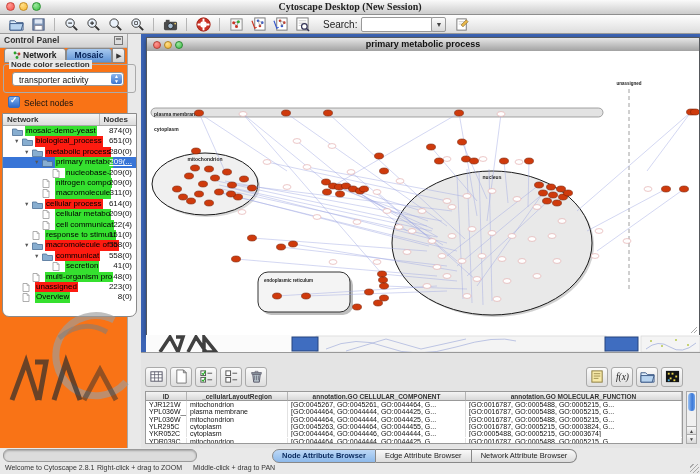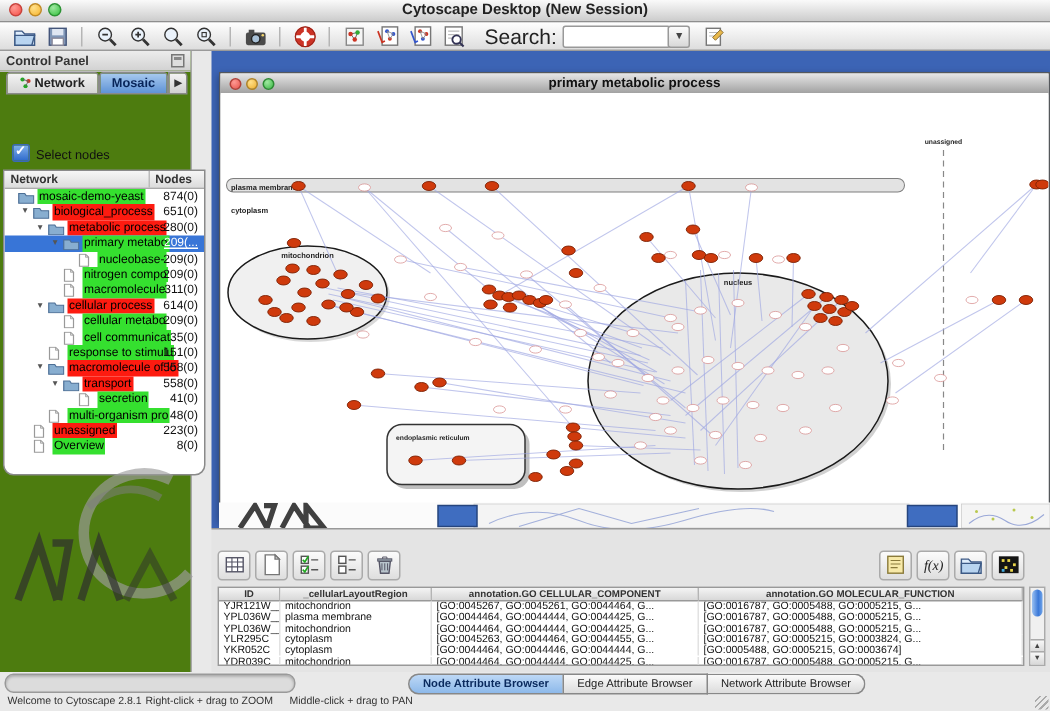--- a/index.html
+++ b/index.html
@@ -1,49 +1,49 @@
 <!DOCTYPE html>
 <html><head>
 <meta charset="utf-8">
 <style>
   html,body{margin:0;padding:0;background:#888;}
   #app{position:relative;width:700px;height:474px;background:#e9e9e9;
        font-family:"Liberation Sans",sans-serif;overflow:hidden;-webkit-font-smoothing:antialiased;}
   
   .titlebar{position:absolute;top:0;left:0;width:700px;height:14px;
-    background:linear-gradient(#fafafa,#cccccc);border-bottom:1px solid #8e8e8e;}
+    background:linear-gradient(#fafafa,#cccccc);border-bottom:1px solid #8e8e8e;font-family:Liberation Serif, serif;}
   .tdot{position:absolute;top:2px;width:9px;height:9px;border-radius:50%;box-sizing:border-box;}
   .tdot.r{left:6px;background:radial-gradient(circle at 35% 30%,#ff9a93,#f55149);border:1px solid #c9423c;}
   .tdot.y{left:19px;background:radial-gradient(circle at 35% 30%,#ffe08a,#f7b52e);border:1px solid #c28a23;}
   .tdot.g{left:32px;background:radial-gradient(circle at 35% 30%,#9fe8a0,#35c13f);border:1px solid #2c9334;}
   .title-text{position:absolute;left:0;right:0;top:1px;text-align:center;font-size:10px;font-weight:bold;color:#222;}
   
   .toolbar{position:absolute;top:15px;left:0;width:700px;height:19px;
     background:linear-gradient(#fefefe,#dddddd);border-bottom:1px solid #9a9a9a;
     display:flex;align-items:center;padding-left:5px;box-sizing:border-box;}
   .tbtn{width:22px;height:17px;display:inline-flex;align-items:center;justify-content:center;flex:0 0 auto;}
   .sep{width:1px;height:13px;background:#b5b5b5;margin:0 5px;flex:0 0 auto;}
-  .search-label{font-size:14px;color:#222;margin:0 4px 0 10px;}
+  .search-label{font-size:10px;color:#222;margin:0 4px 0 10px;}
   .combo{width:70px;height:13px;background:#fff;border:1px solid #999;border-radius:2px;position:relative;flex:0 0 auto;}
   .combo-btn{position:absolute;right:-14px;top:-1px;width:13px;height:13px;border:1px solid #999;border-radius:2px;
     background:linear-gradient(#fcfcfc,#d8d8d8);font-size:7px;line-height:13px;text-align:center;color:#444;}
   
   .desktop{position:absolute;top:34px;left:141px;width:559px;height:318px;background:#3c64b5;}
-  .net-window{position:absolute;left:5px;top:14px;width:554px;height:299px;background:#fff;
+  .net-window{position:absolute;left:5px;top:3px;width:554px;height:299px;background:#fff;
     border:1px solid #55585c;box-sizing:border-box;box-shadow:0 2px 5px rgba(0,0,0,.4);}
   .nw-titlebar{position:relative;height:13px;background:linear-gradient(#e6e6e6,#a2a2a2);border-bottom:1px solid #6a6a6a;}
   .nw-title{text-align:center;font-size:9px;font-weight:bold;color:#111;line-height:13px;}
   .nw-dot{position:absolute;top:2.5px;width:8px;height:8px;border-radius:50%;box-sizing:border-box;}
   .nw-dot.r{left:6px;background:radial-gradient(circle at 35% 30%,#ff9a93,#e8544c);border:1px solid #b04038;}
   .nw-dot.y{left:17px;background:radial-gradient(circle at 35% 30%,#ffe08a,#efb02f);border:1px solid #b08324;}
   .nw-dot.g{left:28px;background:radial-gradient(circle at 35% 30%,#9fe8a0,#3cb946);border:1px solid #2c8a33;}
   .nw-canvas{position:absolute;top:13px;left:0;width:552px;height:284px;background:#fff;overflow:hidden;}
   .desktop-strip{position:absolute;left:5px;top:301px;width:554px;height:17px;background:#fbfbfb;overflow:hidden;}
   
-  .control-panel{position:absolute;top:34px;left:0;width:128px;height:414px;background:#4d7c0f;
+  .control-panel{position:absolute;top:34px;left:0;width:128px;height:414px;background:#f97316;
     border-right:1px solid #a8a8a8;box-sizing:border-box;}
   .cp-titlebar{position:absolute;top:0;left:0;right:0;height:13px;background:linear-gradient(#ececec,#d2d2d2);
     border-bottom:1px solid #bbb;font-size:8.5px;font-weight:bold;color:#333;padding-left:4px;line-height:13px;}
   .float-ico{position:absolute;right:4px;top:2px;width:9px;height:9px;border:1px solid #777;background:#ddd;box-sizing:border-box;}
   .float-ico:after{content:"";position:absolute;left:1px;top:1px;width:5px;height:2px;background:#888;}
   .cp-tabs{position:absolute;top:14px;left:4px;height:15px;}
   .cp-tab{display:inline-block;height:13px;line-height:13px;font-size:8.5px;font-weight:bold;color:#222;
     border:1px solid #8a8a8a;background:linear-gradient(#f4f4f4,#d4d4d4);padding:0 8px;border-radius:3px 3px 0 0;vertical-align:top;}
   .cp-tab.active{background:linear-gradient(#a7c9ef,#5f93d6);color:#08255a;}
   .cp-tab .nticon{display:inline-block;width:8px;height:8px;margin-right:2px;vertical-align:-1px;}
@@ -458,20 +458,27 @@
     <div class="cp-titlebar">
       <span>Control Panel</span>
       <span class="float-ico"></span>
     </div>
     <div class="cp-tabs" id="cp-tabs"><span class="cp-tab"><span class="nticon"><svg width="8" height="8" viewBox="0 0 8 8">
               <circle cx="2" cy="2" r="1.4" fill="#2a2"></circle>
               <circle cx="6" cy="3" r="1.4" fill="#c32"></circle>
               <circle cx="4" cy="6.5" r="1.4" fill="#2a2"></circle>
               <path d="M2 2 L6 3 L4 6.5" stroke="#666" fill="none" stroke-width="0.6"></path>
             </svg></span><span>Network</span></span><span class="cp-tab active"><span>Mosaic</span></span><span class="cp-tab-arrow">▶</span></div>
+    <div class="cp-field">
+      <span class="cp-legend">Node color selection</span>
+      <span class="cp-combo">
+        <span>transporter activity</span>
+        <span class="stepper">▲<br>▼</span>
+      </span>
+    </div>
     <div class="cp-check">
       <span class="checkbox"></span><span>Select nodes</span>
     </div>
     <div class="cp-tree">
       <div class="tree-head">
         <span class="h1">Network</span>
         <span class="hdiv"></span>
         <span class="h2">Nodes</span>
       </div>
       <div id="tree-rows">
@@ -545,21 +552,21 @@
               </svg></span>
             <span class="tlabel green" style="left: 52px;">cellular metabo</span>
             <span class="tcount">209(0)</span>
           </div>
           <div class="trow" style="top: 105.6px;">
             <span class="ticon" style="left: 39px;"><svg width="8" height="9" viewBox="0 0 8 9">
                 <path d="M1 0.5 h4 l2 2 v6 H1 z" fill="#fff" stroke="#999" stroke-width="0.8"></path>
                 <path d="M5 0.5 l2 2 h-2 z" fill="#ddd" stroke="#999" stroke-width="0.5"></path>
               </svg></span>
             <span class="tlabel green" style="left: 52px;">cell communicat</span>
-            <span class="tcount">35(0)</span>
+            <span class="tcount">22(4)</span>
           </div>
           <div class="trow" style="top: 116px;">
             <span class="ticon" style="left: 29px;"><svg width="8" height="9" viewBox="0 0 8 9">
                 <path d="M1 0.5 h4 l2 2 v6 H1 z" fill="#fff" stroke="#999" stroke-width="0.8"></path>
                 <path d="M5 0.5 l2 2 h-2 z" fill="#ddd" stroke="#999" stroke-width="0.5"></path>
               </svg></span>
             <span class="tlabel green" style="left: 42px;">response to stimulu</span>
             <span class="tcount">151(0)</span>
           </div>
           <div class="trow" style="top: 126.4px;">
@@ -568,21 +575,21 @@
                 <path d="M0.5 2 h4 l1 1.5 h5 v5 H0.5 z" fill="#88aed0" stroke="#4c6f96" stroke-width="0.8"></path>
               </svg></span>
             <span class="tlabel red" style="left: 42px;">macromolecule of lo</span>
             <span class="tcount">558(0)</span>
           </div>
           <div class="trow" style="top: 136.8px;">
             <span class="tarrow" style="left: 31px;">▼</span>
             <span class="ticon" style="left: 39px;"><svg width="11" height="9" viewBox="0 0 11 9">
                 <path d="M0.5 2 h4 l1 1.5 h5 v5 H0.5 z" fill="#88aed0" stroke="#4c6f96" stroke-width="0.8"></path>
               </svg></span>
-            <span class="tlabel red" style="left: 52px;">transport</span>
+            <span class="tlabel red" style="left: 52px;">communicat</span>
             <span class="tcount">558(0)</span>
           </div>
           <div class="trow" style="top: 147.2px;">
             <span class="ticon" style="left: 49px;"><svg width="8" height="9" viewBox="0 0 8 9">
                 <path d="M1 0.5 h4 l2 2 v6 H1 z" fill="#fff" stroke="#999" stroke-width="0.8"></path>
                 <path d="M5 0.5 l2 2 h-2 z" fill="#ddd" stroke="#999" stroke-width="0.5"></path>
               </svg></span>
             <span class="tlabel green" style="left: 62px;">secretion</span>
             <span class="tcount">41(0)</span>
           </div>

